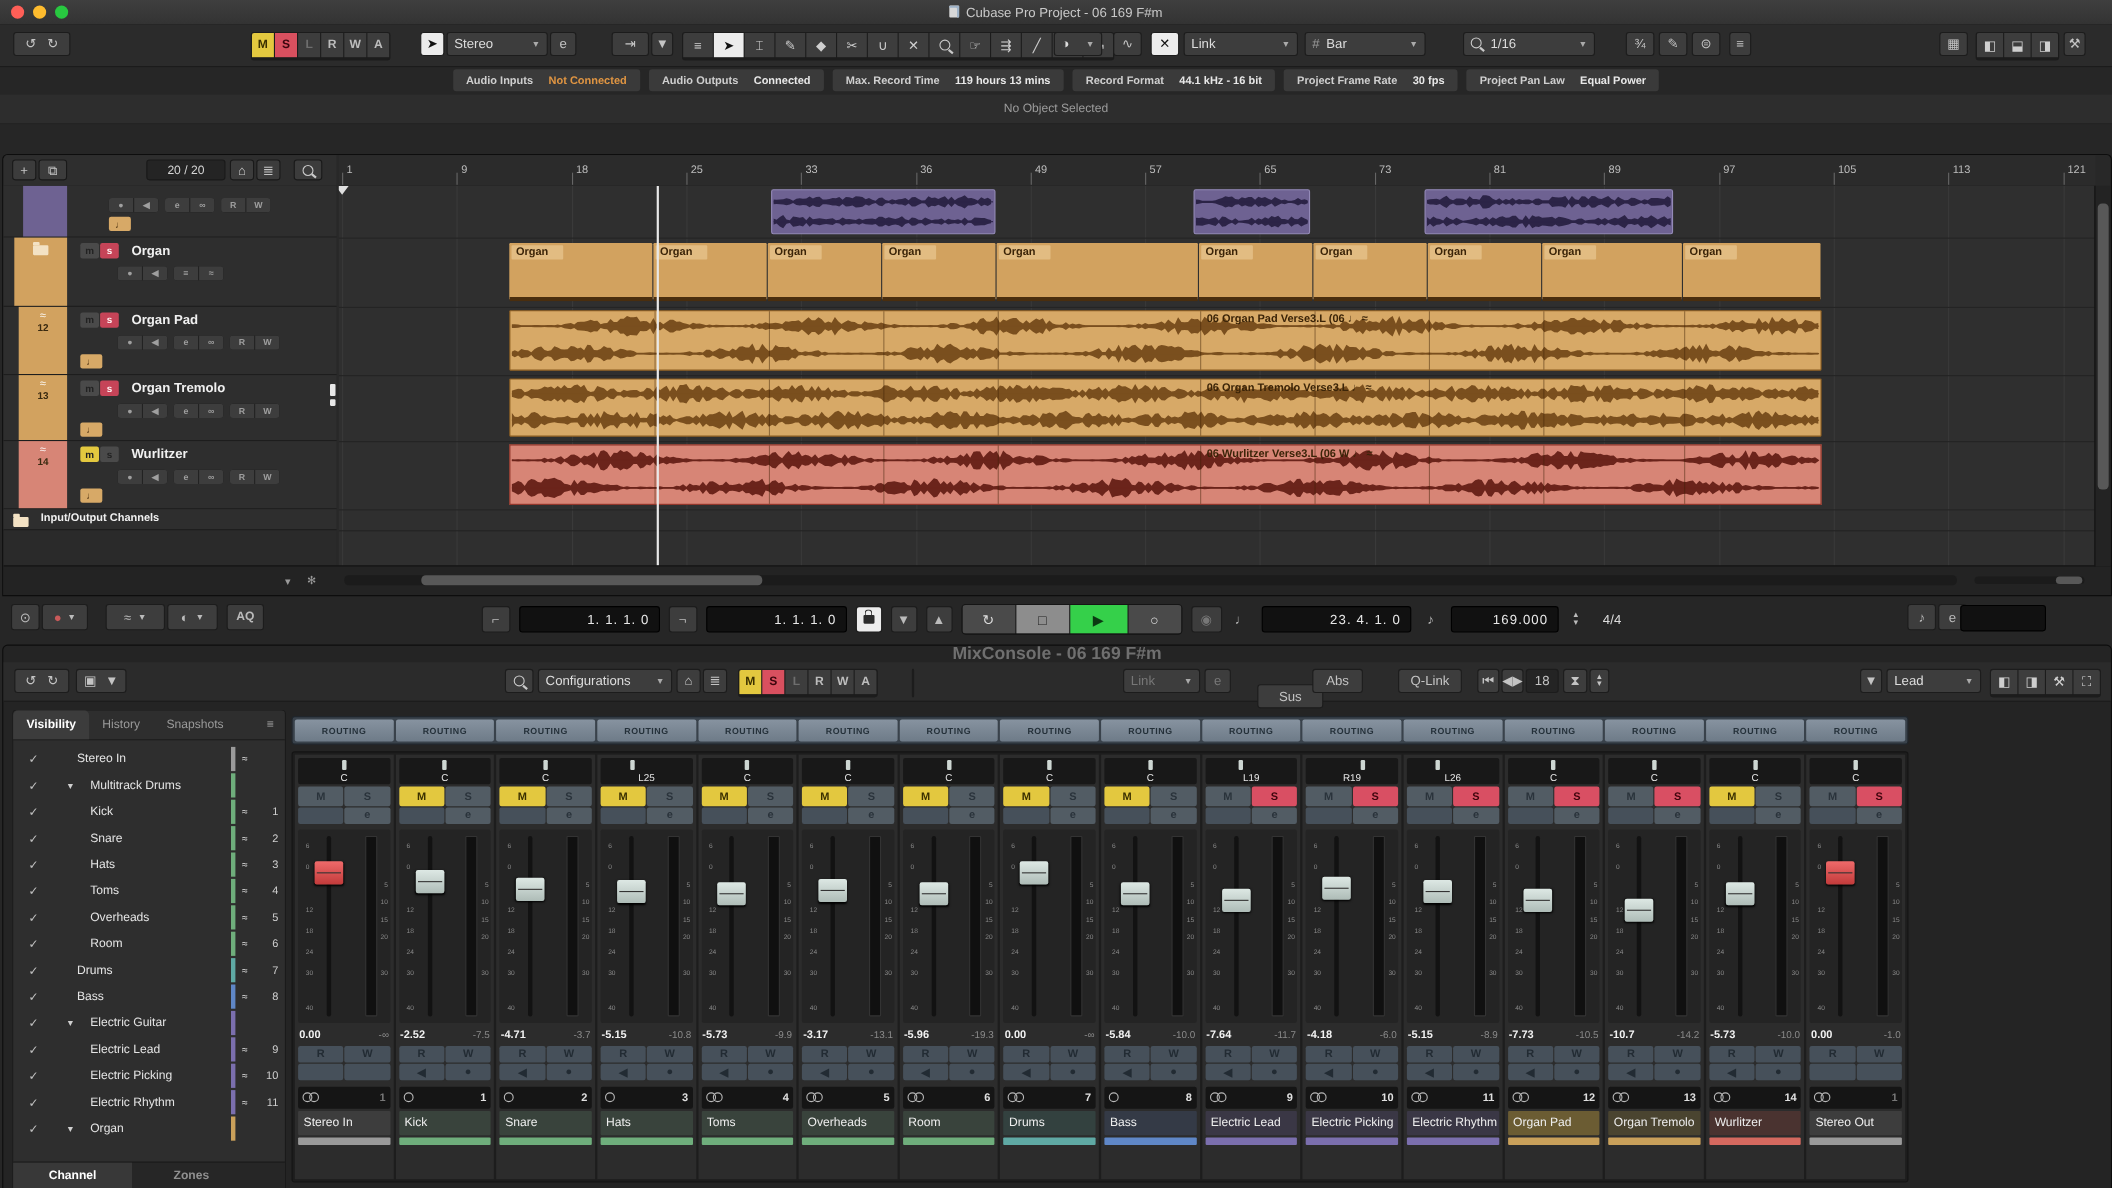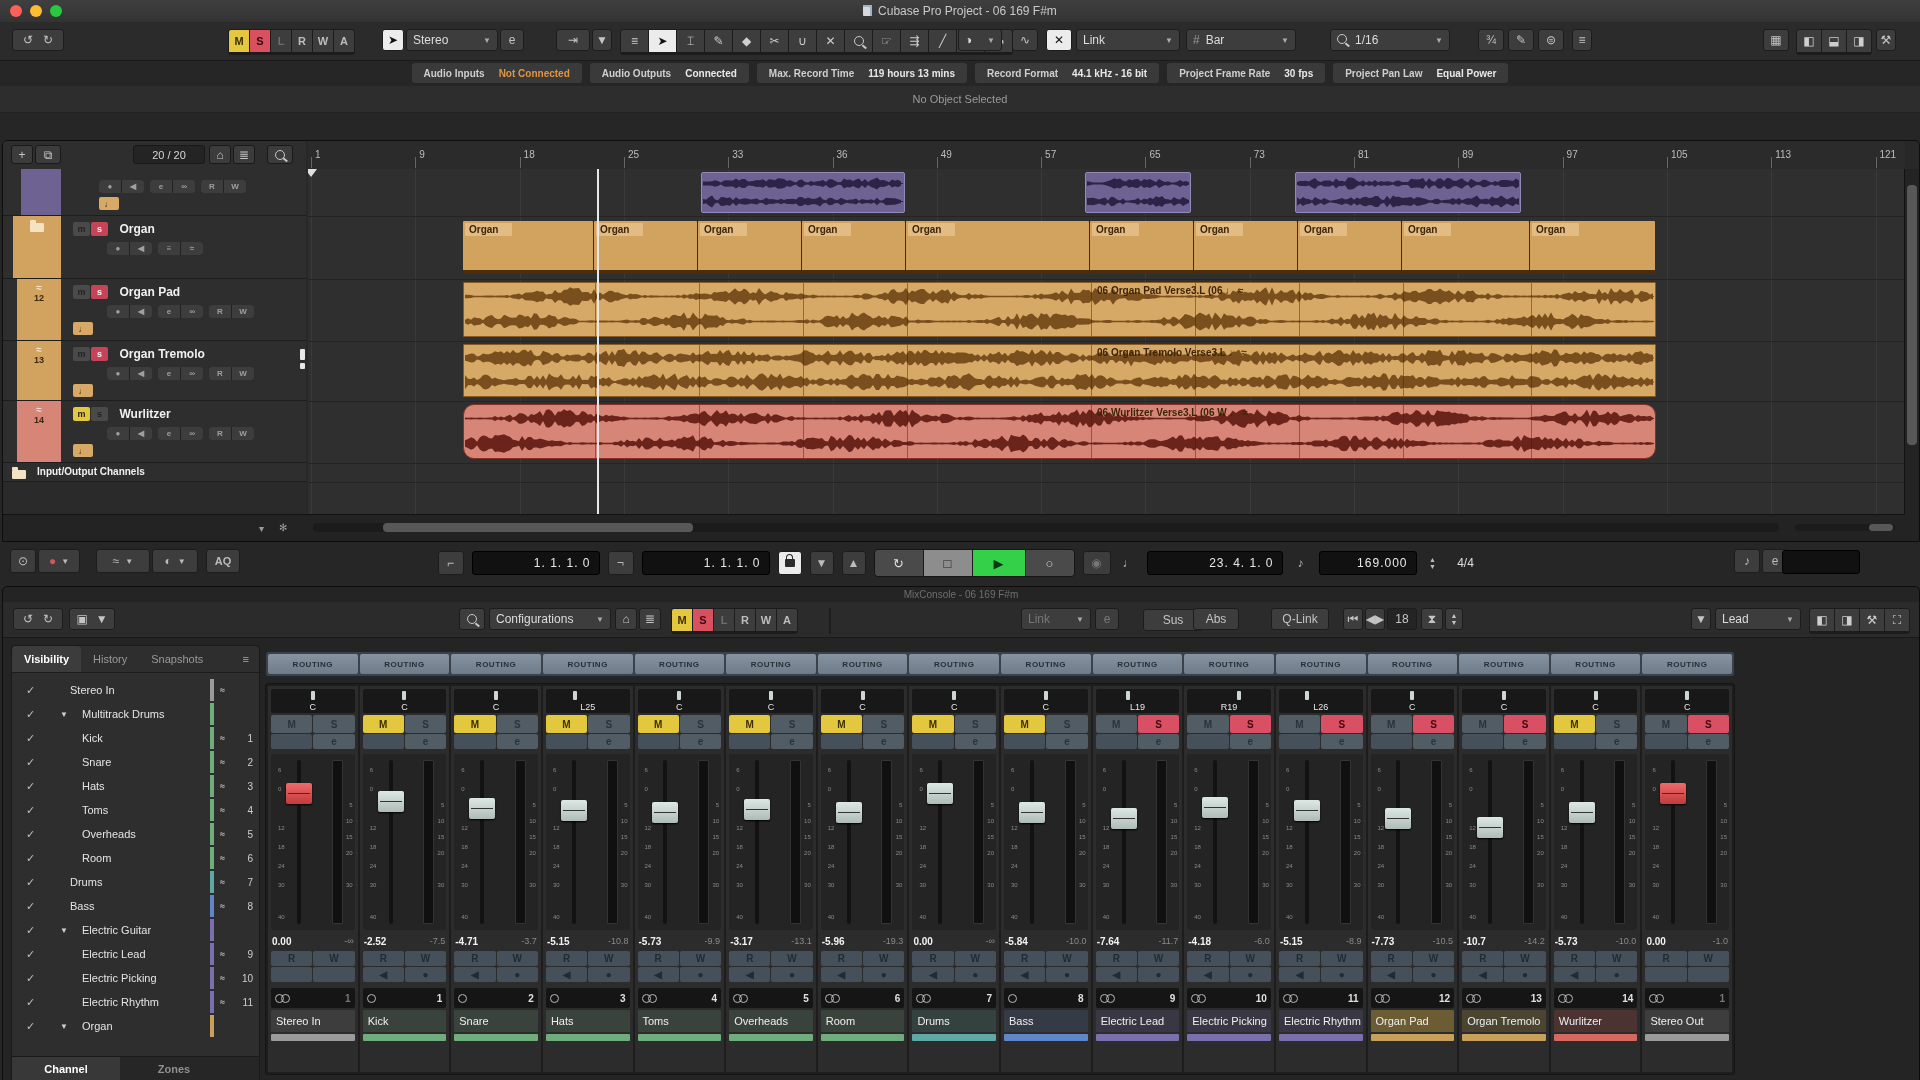--- a/index.html
+++ b/index.html
@@ -109,21 +109,21 @@
   #tr-center{position:absolute;left:0;right:0;top:5px;display:flex;justify-content:center;
     align-items:center;gap:8px;}
   .tr-group{display:flex;gap:1px;background:#1a1a1a;border:1px solid #151515;border-radius:4px;overflow:hidden;}
   .lock-ic{width:10px;height:8px;background:#2b2b2b;border-radius:1px;position:relative;display:inline-block;}
   .lock-ic:before{content:"";position:absolute;top:-5px;left:1.5px;width:5px;height:5px;
     border:1.5px solid #2b2b2b;border-bottom:none;border-radius:4px 4px 0 0;}
   
   #mixwin{position:absolute;top:586px;left:2px;width:1916px;height:494px;background:#242424;
     border:1px solid #0d0d0d;border-radius:5px 5px 0 0;overflow:hidden;}
   #mixtitle{position:absolute;top:0;left:0;right:0;height:15px;text-align:center;
-    color:#6f6f6f;font-size:10px;line-height:15px;}
+    color:#6f6f6f;font-size:16px;line-height:15px;font-weight:bold;}
   #mixtoolbar{position:absolute;top:15px;left:0;right:0;height:35px;background:#2b2b2b;
     border-bottom:1px solid #191919;}
   .mtb{position:absolute;top:6px;height:22px;}
   
   #leftpanel{position:absolute;top:58px;left:8px;width:247px;bottom:0;background:#2e2e2e;
     border:1px solid #1a1a1a;border-bottom:none;border-radius:4px 4px 0 0;}
   #vtabs{display:flex;align-items:center;height:26px;border-bottom:1px solid #1c1c1c;}
   .vtab{font-size:11px;color:#9a9a9a;padding:0 12px;height:26px;line-height:26px;}
   .vtab.active{color:#fff;font-weight:bold;background:#3c3c3c;border-radius:4px 4px 0 0;}
   .vitem{position:relative;height:24px;display:flex;align-items:center;}
@@ -611,21 +611,21 @@
         <span class="seg" style="left:443px"></span>
         <span class="seg" style="left:627px"></span>
         <span class="seg" style="left:731px"></span>
         <span class="seg" style="left:835px"></span>
         <span class="seg" style="left:939px"></span>
         <span class="seg" style="left:1067px"></span>
      <span class="evlabel" style="left:633px">06 Organ Tremolo Verse3.L
         <span>♩</span>
         <span>≈</span></span>
       </div>
-      <div class="ev" style="left: 155px; top: 235px; width: 1193px; height: 55px; background: rgb(215, 133, 118); border: 1px solid rgb(138, 47, 36); border-radius: 11px;">
+      <div class="ev" style="left: 155px; top: 235px; width: 1193px; height: 55px; background: rgb(215, 133, 118); border: 1px solid rgb(138, 47, 36); border-radius: 0;">
         <div class="lane" style="top:6%;height:40%">
           <svg width="1189" height="21" style="position: absolute; left: 0px; top: 0px;">
             <polygon points="0,9.6 3,9.7 6,9.4 9,9.7 12,9.7 15,9.4 18,9.7 21,9.7 24,9.5 27,9.6 30,8.1 33,9.5 36,8.6 39,9.6 42,8.0 45,6.7 48,9.4 51,7.9 54,5.3 57,5.2 60,6.6 63,8.9 66,6.0 69,6.9 72,5.4 75,3.1 78,8.0 81,1.9 84,1.3 87,3.2 90,7.7 93,3.5 96,3.8 99,1.2 102,3.0 105,2.1 108,4.0 111,7.2 114,7.1 117,3.0 120,3.9 123,6.7 126,5.9 129,8.7 132,5.2 135,7.4 138,8.4 141,6.7 144,8.0 147,7.3 150,8.1 153,8.3 156,9.1 159,8.6 162,9.3 165,9.7 168,9.7 171,9.4 174,9.7 177,9.7 180,9.6 183,9.7 186,9.5 189,9.4 192,9.3 195,9.7 198,9.7 201,9.0 204,8.1 207,9.1 210,8.5 213,8.5 216,8.1 219,6.7 222,7.9 225,6.3 228,5.8 231,5.4 234,6.6 237,3.7 240,3.0 243,6.5 246,8.5 249,5.0 252,2.1 255,5.6 258,5.0 261,2.3 264,6.8 267,5.5 270,6.1 273,8.0 276,4.9 279,8.7 282,7.1 285,5.4 288,5.3 291,4.7 294,6.4 297,8.0 300,8.5 303,4.9 306,8.8 309,6.6 312,6.4 315,7.8 318,8.7 321,9.7 324,8.7 327,8.1 330,9.7 333,9.2 336,9.6 339,9.2 342,9.7 345,9.7 348,9.7 351,9.6 354,9.7 357,9.7 360,9.5 363,9.7 366,9.4 369,9.6 372,9.7 375,8.5 378,9.7 381,8.2 384,7.1 387,8.9 390,7.9 393,9.2 396,6.1 399,8.4 402,8.3 405,7.9 408,5.1 411,7.3 414,3.8 417,8.2 420,2.7 423,2.2 426,2.4 429,8.0 432,4.5 435,1.7 438,4.0 441,2.0 444,7.8 447,1.6 450,4.6 453,5.9 456,8.7 459,7.3 462,6.6 465,7.5 468,8.3 471,7.6 474,9.0 477,5.8 480,6.0 483,6.3 486,7.4 489,9.0 492,9.7 495,8.7 498,9.4 501,8.7 504,8.6 507,8.9 510,9.7 513,9.6 516,9.7 519,9.7 522,9.7 525,9.7 528,9.5 531,9.7 534,9.7 537,9.4 540,9.4 543,9.3 546,9.0 549,8.3 552,9.2 555,9.6 558,7.2 561,8.9 564,6.6 567,7.6 570,6.0 573,6.5 576,4.2 579,8.0 582,7.8 585,8.1 588,6.3 591,6.9 594,3.2 597,7.7 600,6.0 603,7.7 606,4.8 609,4.2 612,1.4 615,7.3 618,2.8 621,6.1 624,1.6 627,2.5 630,6.3 633,3.2 636,3.5 639,8.9 642,5.0 645,4.6 648,8.2 651,8.3 654,6.7 657,9.3 660,6.8 663,9.1 666,8.3 669,8.9 672,8.2 675,9.5 678,8.8 681,9.7 684,9.3 687,9.6 690,9.7 693,9.7 696,9.7 699,9.7 702,9.5 705,9.6 708,9.7 711,9.7 714,9.7 717,9.7 720,9.7 723,8.8 726,8.2 729,9.3 732,7.7 735,7.8 738,7.5 741,8.0 744,8.1 747,9.2 750,8.4 753,7.9 756,4.6 759,6.1 762,8.7 765,6.0 768,2.8 771,5.1 774,2.8 777,1.6 780,1.3 783,5.4 786,5.0 789,6.4 792,1.3 795,4.8 798,6.9 801,8.6 804,2.5 807,5.0 810,5.6 813,3.4 816,4.6 819,5.9 822,6.6 825,9.4 828,8.8 831,8.7 834,7.1 837,8.7 840,8.9 843,8.5 846,9.7 849,9.7 852,9.5 855,9.7 858,9.7 861,9.7 864,9.7 867,9.5 870,9.5 873,9.4 876,9.4 879,9.7 882,9.7 885,9.5 888,9.2 891,9.7 894,9.0 897,8.8 900,8.6 903,8.4 906,8.8 909,8.7 912,7.8 915,9.4 918,7.5 921,8.4 924,7.4 927,5.0 930,4.3 933,3.7 936,6.4 939,5.7 942,5.1 945,7.1 948,5.2 951,2.1 954,3.1 957,6.6 960,6.6 963,1.9 966,6.8 969,7.4 972,2.3 975,3.3 978,3.6 981,3.9 984,3.6 987,5.0 990,4.4 993,5.7 996,5.5 999,6.3 1002,6.2 1005,8.9 1008,8.4 1011,8.3 1014,9.2 1017,8.2 1020,9.1 1023,9.7 1026,9.3 1029,9.0 1032,9.5 1035,9.3 1038,9.5 1041,9.5 1044,9.6 1047,9.6 1050,9.7 1053,9.7 1056,9.7 1059,9.7 1062,9.7 1065,9.5 1068,8.8 1071,8.4 1074,8.4 1077,7.9 1080,6.7 1083,7.8 1086,8.0 1089,8.0 1092,6.1 1095,5.2 1098,3.8 1101,3.6 1104,7.6 1107,8.0 1110,5.0 1113,8.7 1116,8.7 1119,5.8 1122,1.4 1125,8.4 1128,2.5 1131,2.9 1134,7.2 1137,6.7 1140,6.1 1143,3.5 1146,6.6 1149,3.8 1152,4.9 1155,8.5 1158,7.6 1161,6.7 1164,6.1 1167,6.5 1170,8.9 1173,6.9 1176,8.3 1179,8.0 1182,8.6 1185,7.7 1188,9.7 1188,11.3 1185,13.3 1182,12.4 1179,13.0 1176,12.7 1173,14.1 1170,12.1 1167,14.5 1164,14.9 1161,14.3 1158,13.4 1155,12.5 1152,16.1 1149,17.2 1146,14.4 1143,17.5 1140,14.9 1137,14.3 1134,13.8 1131,18.1 1128,18.5 1125,12.6 1122,19.6 1119,15.2 1116,12.3 1113,12.3 1110,16.0 1107,13.0 1104,13.4 1101,17.4 1098,17.2 1095,15.8 1092,14.9 1089,13.0 1086,13.0 1083,13.2 1080,14.3 1077,13.1 1074,12.6 1071,12.6 1068,12.2 1065,11.5 1062,11.3 1059,11.3 1056,11.3 1053,11.3 1050,11.3 1047,11.4 1044,11.4 1041,11.5 1038,11.5 1035,11.7 1032,11.5 1029,12.0 1026,11.7 1023,11.3 1020,11.9 1017,12.8 1014,11.8 1011,12.7 1008,12.6 1005,12.1 1002,14.8 999,14.7 996,15.5 993,15.3 990,16.6 987,16.0 984,17.4 981,17.1 978,17.4 975,17.7 972,18.7 969,13.6 966,14.2 963,19.1 960,14.4 957,14.4 954,17.9 951,18.9 948,15.8 945,13.9 942,15.9 939,15.3 936,14.6 933,17.3 930,16.7 927,16.0 924,13.6 921,12.6 918,13.5 915,11.6 912,13.2 909,12.3 906,12.2 903,12.6 900,12.4 897,12.2 894,12.0 891,11.3 888,11.8 885,11.5 882,11.3 879,11.3 876,11.6 873,11.6 870,11.5 867,11.5 864,11.3 861,11.3 858,11.3 855,11.3 852,11.5 849,11.3 846,11.3 843,12.5 840,12.1 837,12.3 834,13.9 831,12.3 828,12.2 825,11.6 822,14.4 819,15.1 816,16.4 813,17.6 810,15.4 807,16.0 804,18.5 801,12.4 798,14.1 795,16.2 792,19.7 789,14.6 786,16.0 783,15.6 780,19.7 777,19.4 774,18.2 771,15.9 768,18.2 765,15.0 762,12.3 759,14.9 756,16.4 753,13.1 750,12.6 747,11.8 744,12.9 741,13.0 738,13.5 735,13.2 732,13.3 729,11.7 726,12.8 723,12.2 720,11.3 717,11.3 714,11.3 711,11.3 708,11.3 705,11.4 702,11.5 699,11.3 696,11.3 693,11.3 690,11.3 687,11.4 684,11.7 681,11.3 678,12.2 675,11.5 672,12.8 669,12.1 666,12.7 663,11.9 660,14.2 657,11.7 654,14.3 651,12.7 648,12.8 645,16.4 642,16.0 639,12.1 636,17.5 633,17.8 630,14.7 627,18.5 624,19.4 621,14.9 618,18.2 615,13.7 612,19.6 609,16.8 606,16.2 603,13.3 600,15.0 597,13.3 594,17.8 591,14.1 588,14.7 585,12.9 582,13.2 579,13.0 576,16.8 573,14.5 570,15.0 567,13.4 564,14.4 561,12.1 558,13.8 555,11.4 552,11.8 549,12.7 546,12.0 543,11.7 540,11.6 537,11.6 534,11.3 531,11.3 528,11.5 525,11.3 522,11.3 519,11.3 516,11.3 513,11.4 510,11.3 507,12.1 504,12.4 501,12.3 498,11.6 495,12.3 492,11.3 489,12.0 486,13.6 483,14.7 480,15.0 477,15.2 474,12.0 471,13.4 468,12.7 465,13.5 462,14.4 459,13.7 456,12.3 453,15.1 450,16.4 447,19.4 444,13.2 441,19.0 438,17.0 435,19.3 432,16.5 429,13.0 426,18.6 423,18.8 420,18.3 417,12.8 414,17.2 411,13.7 408,15.9 405,13.1 402,12.7 399,12.6 396,14.9 393,11.8 390,13.1 387,12.1 384,13.9 381,12.8 378,11.3 375,12.5 372,11.3 369,11.4 366,11.6 363,11.3 360,11.5 357,11.3 354,11.3 351,11.4 348,11.3 345,11.3 342,11.3 339,11.8 336,11.4 333,11.8 330,11.3 327,12.9 324,12.3 321,11.3 318,12.3 315,13.2 312,14.6 309,14.4 306,12.2 303,16.1 300,12.5 297,13.0 294,14.6 291,16.3 288,15.7 285,15.6 282,13.9 279,12.3 276,16.1 273,13.0 270,14.9 267,15.5 264,14.2 261,18.7 258,16.0 255,15.4 252,18.9 249,16.0 246,12.5 243,14.5 240,18.0 237,17.3 234,14.4 231,15.6 228,15.2 225,14.7 222,13.1 219,14.3 216,12.9 213,12.5 210,12.5 207,11.9 204,12.9 201,12.0 198,11.3 195,11.3 192,11.7 189,11.6 186,11.5 183,11.3 180,11.4 177,11.3 174,11.3 171,11.6 168,11.3 165,11.3 162,11.7 159,12.4 156,11.9 153,12.7 150,12.9 147,13.7 144,13.0 141,14.3 138,12.6 135,13.6 132,15.8 129,12.3 126,15.1 123,14.3 120,17.1 117,18.0 114,13.9 111,13.8 108,17.0 105,18.9 102,18.0 99,19.8 96,17.2 93,17.5 90,13.3 87,17.8 84,19.7 81,19.1 78,13.0 75,17.9 72,15.6 69,14.1 66,15.0 63,12.1 60,14.4 57,15.8 54,15.7 51,13.1 48,11.6 45,14.3 42,13.0 39,11.4 36,12.4 33,11.5 30,12.9 27,11.4 24,11.5 21,11.3 18,11.3 15,11.6 12,11.3 9,11.3 6,11.6 3,11.3 0,11.4" fill="#6b241b"></polygon>
             <rect x="0" y="10" width="1189" height="1" fill="#6b241b"></rect>
           </svg>
         </div>
      <div class="lane" style="top:53%;height:40%">
           <svg width="1189" height="21" style="position: absolute; left: 0px; top: 0px;">
             <polygon points="0,7.3 3,6.0 6,4.2 9,5.5 12,8.8 15,4.2 18,2.4 21,3.1 24,5.1 27,5.6 30,2.0 33,2.6 36,1.9 39,1.3 42,2.8 45,3.8 48,6.8 51,7.3 54,8.3 57,3.1 60,7.3 63,4.1 66,3.9 69,6.4 72,6.4 75,5.6 78,6.3 81,7.3 84,7.9 87,7.2 90,7.9 93,8.0 96,7.7 99,9.0 102,9.7 105,9.1 108,9.7 111,9.7 114,9.7 117,9.3 120,9.4 123,9.7 126,9.4 129,9.7 132,9.7 135,9.1 138,9.7 141,9.7 144,9.7 147,9.7 150,8.7 153,9.0 156,7.2 159,9.5 162,6.6 165,8.2 168,7.8 171,8.7 174,4.9 177,8.6 180,4.8 183,4.4 186,6.1 189,8.1 192,7.7 195,4.8 198,7.6 201,7.9 204,7.5 207,6.6 210,8.1 213,5.6 216,5.8 219,3.6 222,5.0 225,4.2 228,2.3 231,8.0 234,7.2 237,4.3 240,3.6 243,6.3 246,5.0 249,9.3 252,8.9 255,8.4 258,6.8 261,9.1 264,7.9 267,8.1 270,8.6 273,9.4 276,8.8 279,9.1 282,9.2 285,9.6 288,9.4 291,9.6 294,9.7 297,9.7 300,9.7 303,9.5 306,9.4 309,9.5 312,9.7 315,9.4 318,8.5 321,8.5 324,8.7 327,7.9 330,9.3 333,6.6 336,6.1 339,7.6 342,5.1 345,4.9 348,4.4 351,5.2 354,5.8 357,5.1 360,7.9 363,8.6 366,2.8 369,4.3 372,7.8 375,4.4 378,8.0 381,4.9 384,1.8 387,2.7 390,7.2 393,4.3 396,7.4 399,4.7 402,8.7 405,6.3 408,3.4 411,5.8 414,5.2 417,8.5 420,5.5 423,7.4 426,9.2 429,6.8 432,7.3 435,7.6 438,9.1 441,8.9 444,8.3 447,8.4 450,9.7 453,9.7 456,9.6 459,9.7 462,9.7 465,9.7 468,9.4 471,9.4 474,9.7 477,9.6 480,9.7 483,9.7 486,9.5 489,9.1 492,9.7 495,8.2 498,9.0 501,8.0 504,9.6 507,9.4 510,6.1 513,8.0 516,7.4 519,5.8 522,6.2 525,8.5 528,6.1 531,6.8 534,5.4 537,2.8 540,6.3 543,8.6 546,1.7 549,2.9 552,3.4 555,3.9 558,1.6 561,3.4 564,7.7 567,8.1 570,4.7 573,5.3 576,8.7 579,5.7 582,8.5 585,4.8 588,4.1 591,6.4 594,8.9 597,6.8 600,5.9 603,8.0 606,7.4 609,8.7 612,9.7 615,9.0 618,8.2 621,8.6 624,9.7 627,9.7 630,9.3 633,9.5 636,9.6 639,9.7 642,9.7 645,9.7 648,9.7 651,9.7 654,9.4 657,9.7 660,8.8 663,9.6 666,8.2 669,9.5 672,8.4 675,8.6 678,9.6 681,8.0 684,6.4 687,6.2 690,6.2 693,7.4 696,8.3 699,7.4 702,6.8 705,5.2 708,3.6 711,6.1 714,2.5 717,2.2 720,6.9 723,5.4 726,5.8 729,3.5 732,6.0 735,3.6 738,7.1 741,4.6 744,3.9 747,4.3 750,3.5 753,3.3 756,7.7 759,7.8 762,4.6 765,4.8 768,6.1 771,5.6 774,7.6 777,7.0 780,8.2 783,7.3 786,8.3 789,8.0 792,8.4 795,9.0 798,9.2 801,9.7 804,9.2 807,9.7 810,9.7 813,9.4 816,9.7 819,9.7 822,9.6 825,9.7 828,9.1 831,9.3 834,8.9 837,9.1 840,9.7 843,8.8 846,8.9 849,7.5 852,7.5 855,7.5 858,8.1 861,6.2 864,8.5 867,7.7 870,6.6 873,6.4 876,3.5 879,2.7 882,3.4 885,8.3 888,3.2 891,2.4 894,6.8 897,6.5 900,3.6 903,7.2 906,8.4 909,5.1 912,4.1 915,6.4 918,8.8 921,8.1 924,4.7 927,7.6 930,4.4 933,8.3 936,5.0 939,9.0 942,5.8 945,7.9 948,7.3 951,7.9 954,8.3 957,7.8 960,8.0 963,9.0 966,9.5 969,9.0 972,9.7 975,9.3 978,9.7 981,9.6 984,9.7 987,9.4 990,9.7 993,9.7 996,9.7 999,9.6 1002,9.6 1005,9.4 1008,9.7 1011,9.7 1014,9.3 1017,9.7 1020,7.7 1023,6.9 1026,6.8 1029,7.8 1032,6.4 1035,6.2 1038,7.4 1041,7.5 1044,7.6 1047,8.4 1050,5.2 1053,3.0 1056,8.0 1059,2.1 1062,3.9 1065,4.9 1068,5.2 1071,4.3 1074,3.8 1077,7.3 1080,4.1 1083,6.5 1086,5.3 1089,7.9 1092,4.6 1095,6.7 1098,8.5 1101,4.9 1104,9.0 1107,6.5 1110,8.7 1113,5.4 1116,5.7 1119,8.9 1122,8.0 1125,8.6 1128,9.4 1131,8.9 1134,7.8 1137,9.0 1140,8.8 1143,8.8 1146,9.0 1149,9.7 1152,9.7 1155,9.7 1158,9.6 1161,9.7 1164,9.7 1167,9.7 1170,9.2 1173,9.7 1176,8.9 1179,9.7 1182,9.1 1185,9.3 1188,9.7 1188,11.3 1185,11.7 1182,11.9 1179,11.3 1176,12.1 1173,11.3 1170,11.8 1167,11.3 1164,11.3 1161,11.3 1158,11.4 1155,11.3 1152,11.3 1149,11.3 1146,12.0 1143,12.2 1140,12.2 1137,12.0 1134,13.2 1131,12.1 1128,11.6 1125,12.4 1122,13.0 1119,12.1 1116,15.3 1113,15.6 1110,12.3 1107,14.5 1104,12.0 1101,16.1 1098,12.5 1095,14.3 1092,16.4 1089,13.1 1086,15.7 1083,14.5 1080,16.9 1077,13.7 1074,17.2 1071,16.7 1068,15.8 1065,16.1 1062,17.1 1059,18.9 1056,13.0 1053,18.0 1050,15.8 1047,12.6 1044,13.4 1041,13.5 1038,13.6 1035,14.8 1032,14.6 1029,13.2 1026,14.2 1023,14.1 1020,13.3 1017,11.3 1014,11.7 1011,11.3 1008,11.3 1005,11.6 1002,11.4 999,11.4 996,11.3 993,11.3 990,11.3 987,11.6 984,11.3 981,11.4 978,11.3 975,11.7 972,11.3 969,12.0 966,11.5 963,12.0 960,13.0 957,13.2 954,12.7 951,13.1 948,13.7 945,13.1 942,15.2 939,12.0 936,16.0 933,12.7 930,16.6 927,13.4 924,16.3 921,12.9 918,12.2 915,14.6 912,16.9 909,15.9 906,12.6 903,13.8 900,17.4 897,14.5 894,14.2 891,18.6 888,17.8 885,12.7 882,17.6 879,18.3 876,17.5 873,14.6 870,14.4 867,13.3 864,12.5 861,14.8 858,12.9 855,13.5 852,13.5 849,13.5 846,12.1 843,12.2 840,11.3 837,11.9 834,12.1 831,11.7 828,11.9 825,11.3 822,11.4 819,11.3 816,11.3 813,11.6 810,11.3 807,11.3 804,11.8 801,11.3 798,11.8 795,12.0 792,12.6 789,13.0 786,12.7 783,13.7 780,12.8 777,14.0 774,13.4 771,15.4 768,14.9 765,16.2 762,16.4 759,13.2 756,13.3 753,17.7 750,17.5 747,16.7 744,17.1 741,16.4 738,13.9 735,17.4 732,15.0 729,17.5 726,15.2 723,15.6 720,14.1 717,18.8 714,18.5 711,14.9 708,17.4 705,15.8 702,14.2 699,13.6 696,12.7 693,13.6 690,14.8 687,14.8 684,14.6 681,13.0 678,11.4 675,12.4 672,12.6 669,11.5 666,12.8 663,11.4 660,12.2 657,11.3 654,11.6 651,11.3 648,11.3 645,11.3 642,11.3 639,11.3 636,11.4 633,11.5 630,11.7 627,11.3 624,11.3 621,12.4 618,12.8 615,12.0 612,11.3 609,12.3 606,13.6 603,13.0 600,15.1 597,14.2 594,12.1 591,14.6 588,16.9 585,16.2 582,12.5 579,15.3 576,12.3 573,15.7 570,16.3 567,12.9 564,13.3 561,17.6 558,19.4 555,17.1 552,17.6 549,18.1 546,19.3 543,12.4 540,14.7 537,18.2 534,15.6 531,14.2 528,14.9 525,12.5 522,14.8 519,15.2 516,13.6 513,13.0 510,14.9 507,11.6 504,11.4 501,13.0 498,12.0 495,12.8 492,11.3 489,11.9 486,11.5 483,11.3 480,11.3 477,11.4 474,11.3 471,11.6 468,11.6 465,11.3 462,11.3 459,11.3 456,11.4 453,11.3 450,11.3 447,12.6 444,12.7 441,12.1 438,11.9 435,13.4 432,13.7 429,14.2 426,11.8 423,13.6 420,15.5 417,12.5 414,15.8 411,15.2 408,17.6 405,14.7 402,12.3 399,16.3 396,13.6 393,16.7 390,13.8 387,18.3 384,19.2 381,16.1 378,13.0 375,16.6 372,13.2 369,16.7 366,18.2 363,12.4 360,13.1 357,15.9 354,15.2 351,15.8 348,16.6 345,16.1 342,15.9 339,13.4 336,14.9 333,14.4 330,11.7 327,13.1 324,12.3 321,12.5 318,12.5 315,11.6 312,11.3 309,11.5 306,11.6 303,11.5 300,11.3 297,11.3 294,11.3 291,11.4 288,11.6 285,11.4 282,11.8 279,11.9 276,12.2 273,11.6 270,12.4 267,12.9 264,13.1 261,11.9 258,14.2 255,12.6 252,12.1 249,11.7 246,16.0 243,14.7 240,17.4 237,16.7 234,13.8 231,13.0 228,18.7 225,16.8 222,16.0 219,17.4 216,15.2 213,15.4 210,12.9 207,14.4 204,13.5 201,13.1 198,13.4 195,16.2 192,13.3 189,12.9 186,14.9 183,16.6 180,16.2 177,12.4 174,16.1 171,12.3 168,13.2 165,12.8 162,14.4 159,11.5 156,13.8 153,12.0 150,12.3 147,11.3 144,11.3 141,11.3 138,11.3 135,11.9 132,11.3 129,11.3 126,11.6 123,11.3 120,11.6 117,11.7 114,11.3 111,11.3 108,11.3 105,11.9 102,11.3 99,12.0 96,13.3 93,13.0 90,13.1 87,13.8 84,13.1 81,13.7 78,14.7 75,15.4 72,14.6 69,14.6 66,17.1 63,16.9 60,13.7 57,17.9 54,12.7 51,13.7 48,14.2 45,17.2 42,18.2 39,19.7 36,19.1 33,18.4 30,19.0 27,15.4 24,15.9 21,17.9 18,18.6 15,16.8 12,12.2 9,15.5 6,16.8 3,15.0 0,13.7" fill="#6b241b"></polygon>
             <rect x="0" y="10" width="1189" height="1" fill="#6b241b"></rect>
@@ -730,21 +730,21 @@
         <div class="ab">R</div>
         <div class="ab">W</div>
         <div class="ab">A</div>
       </div>
     <div class="tgroup" style="left:826px;top:6px" id="rack-btns"></div>
     <div class="tb mtb dd" style="left:1018px;width:70px;top:6px;color:#777">
       <span>Link</span>
         <span class="car">▼</span>
     </div>
     <div class="tb mtb" style="left:1092px;width:24px;top:6px;color:#777">e</div>
-    <div class="tb mtb" style="left:1140px;width:60px;top:7px">Sus</div>
+    <div class="tb mtb" style="left:1140px;width:60px;top:20px">Sus</div>
     <div class="tb mtb" style="left:1190px;width:46px;top:6px">Abs</div>
     <div class="tb mtb" style="left:1268px;width:58px;top:6px">Q-Link</div>
     <div class="tb mtb" style="left:1340px;width:20px;top:6px">⏮</div>
     <div class="tb mtb" style="left:1362px;width:20px;top:6px">◀▶</div>
     <div class="tb mtb" style="left:1384px;width:30px;top:6px;background:#242424">18</div>
     <div class="tb mtb" style="left:1418px;width:22px;top:6px">⧗</div>
     <div class="tb mtb" style="left:1442px;width:18px;top:6px;flex-direction:column;font-size:7px;line-height:7px">
         <span>▲</span>
         <span>▼</span>
       </div>

